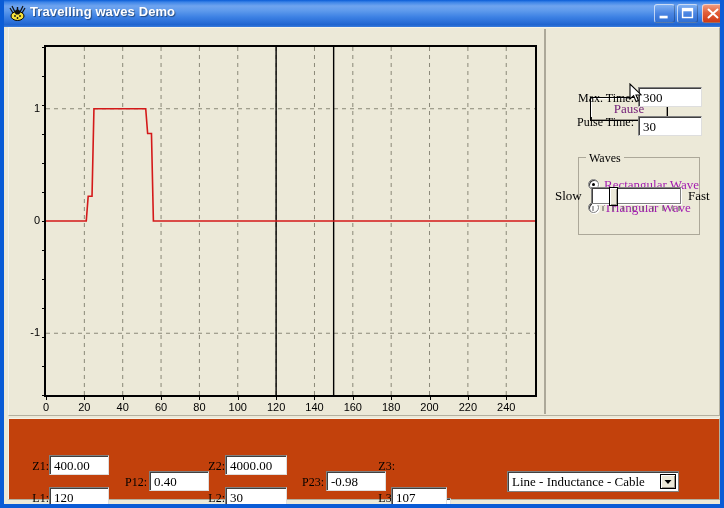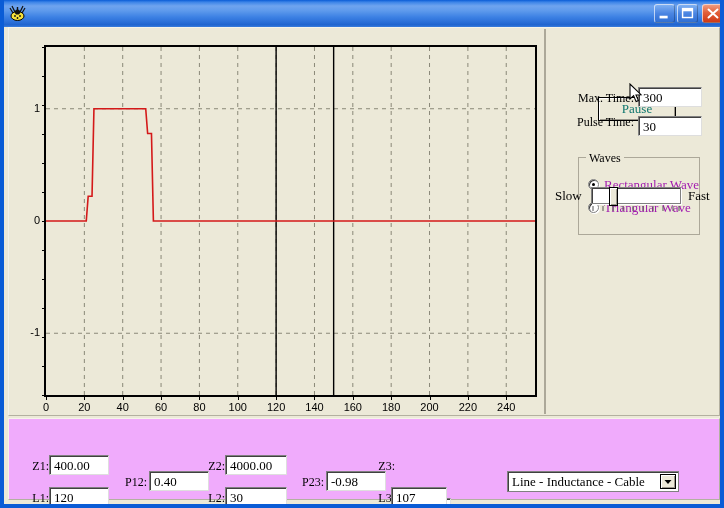--- a/index.html
+++ b/index.html
@@ -123,28 +123,28 @@
 
   
   #controls {
     position: absolute;
     left: 539px; top: 1px;
     width: 172px; height: 385px;
   }
 
   #pause-button {
     position: absolute;
-    left: 50px; top: 68px;
+    left: 42px; top: 68px;
     width: 78px; height: 24px;
     background: #ece9d8;
     border: 1px solid #000;
     box-shadow: inset 1px 1px 0 #ffffff, inset -1px -1px 0 #9a968a;
     font-family: "Liberation Serif", serif;
     font-size: 13px;
-    color: #0f766e;
+    color: #701a75;
     text-align: center;
     line-height: 22px;
     box-sizing: border-box;
     cursor: default;
   }
 
   .field-row { position: absolute; }
   .field-label {
     position: absolute;
     font-family: "Liberation Serif", serif;
@@ -247,21 +247,21 @@
 
   
   #lower-panel {
     position: absolute;
     left: 0px; top: 391px;
     width: 712px; height: 82px;
     box-sizing: border-box;
     border: 1px solid #b3b0a0;
     border-top-color: #f5f3e9;
     border-left-color: #f5f3e9;
-    background: #f0abfc;
+    background: #c2410c;
   }
 
   #combobox {
     position: absolute;
     left: 498px; top: 52px;
     width: 172px; height: 21px;
     background: #ffffff;
     box-sizing: border-box;
     border: 1px solid #808080;
     box-shadow: inset 1px 1px 0 #404040;
@@ -309,20 +309,21 @@
       <svg width="17" height="17" viewBox="0 0 17 17">
         <ellipse cx="8.5" cy="11" rx="6.5" ry="4.5" fill="#f5e03a" stroke="#000" stroke-width="1"></ellipse>
         <path d="M8.5 7 L8.5 2" stroke="#111" stroke-width="1.4"></path>
         <path d="M4 8 L1 3 M13 8 L16 3 M6 7 L3 1 M11 7 L14 1" stroke="#111" stroke-width="1.2" fill="none"></path>
         <circle cx="8.5" cy="7" r="2.6" fill="#111"></circle>
         <circle cx="6" cy="11" r="0.9" fill="#111"></circle>
         <circle cx="11" cy="11" r="0.9" fill="#111"></circle>
         <circle cx="8.5" cy="13" r="0.9" fill="#111"></circle>
       </svg>
     </div>
+    <div id="title-text">Travelling waves Demo</div>
 
     <div class="winbtn" id="btn-min">
       <svg class="glyph" viewBox="0 0 21 19">
           <rect x="5" y="12" width="9" height="3" fill="#fff"></rect>
         </svg>
     </div>
     <div class="winbtn" id="btn-max">
       <svg class="glyph" viewBox="0 0 21 19">
         <rect x="5" y="4" width="11" height="10" fill="none" stroke="#fff" stroke-width="1.6"></rect>
         <rect x="5" y="4" width="11" height="3" fill="#fff"></rect>

